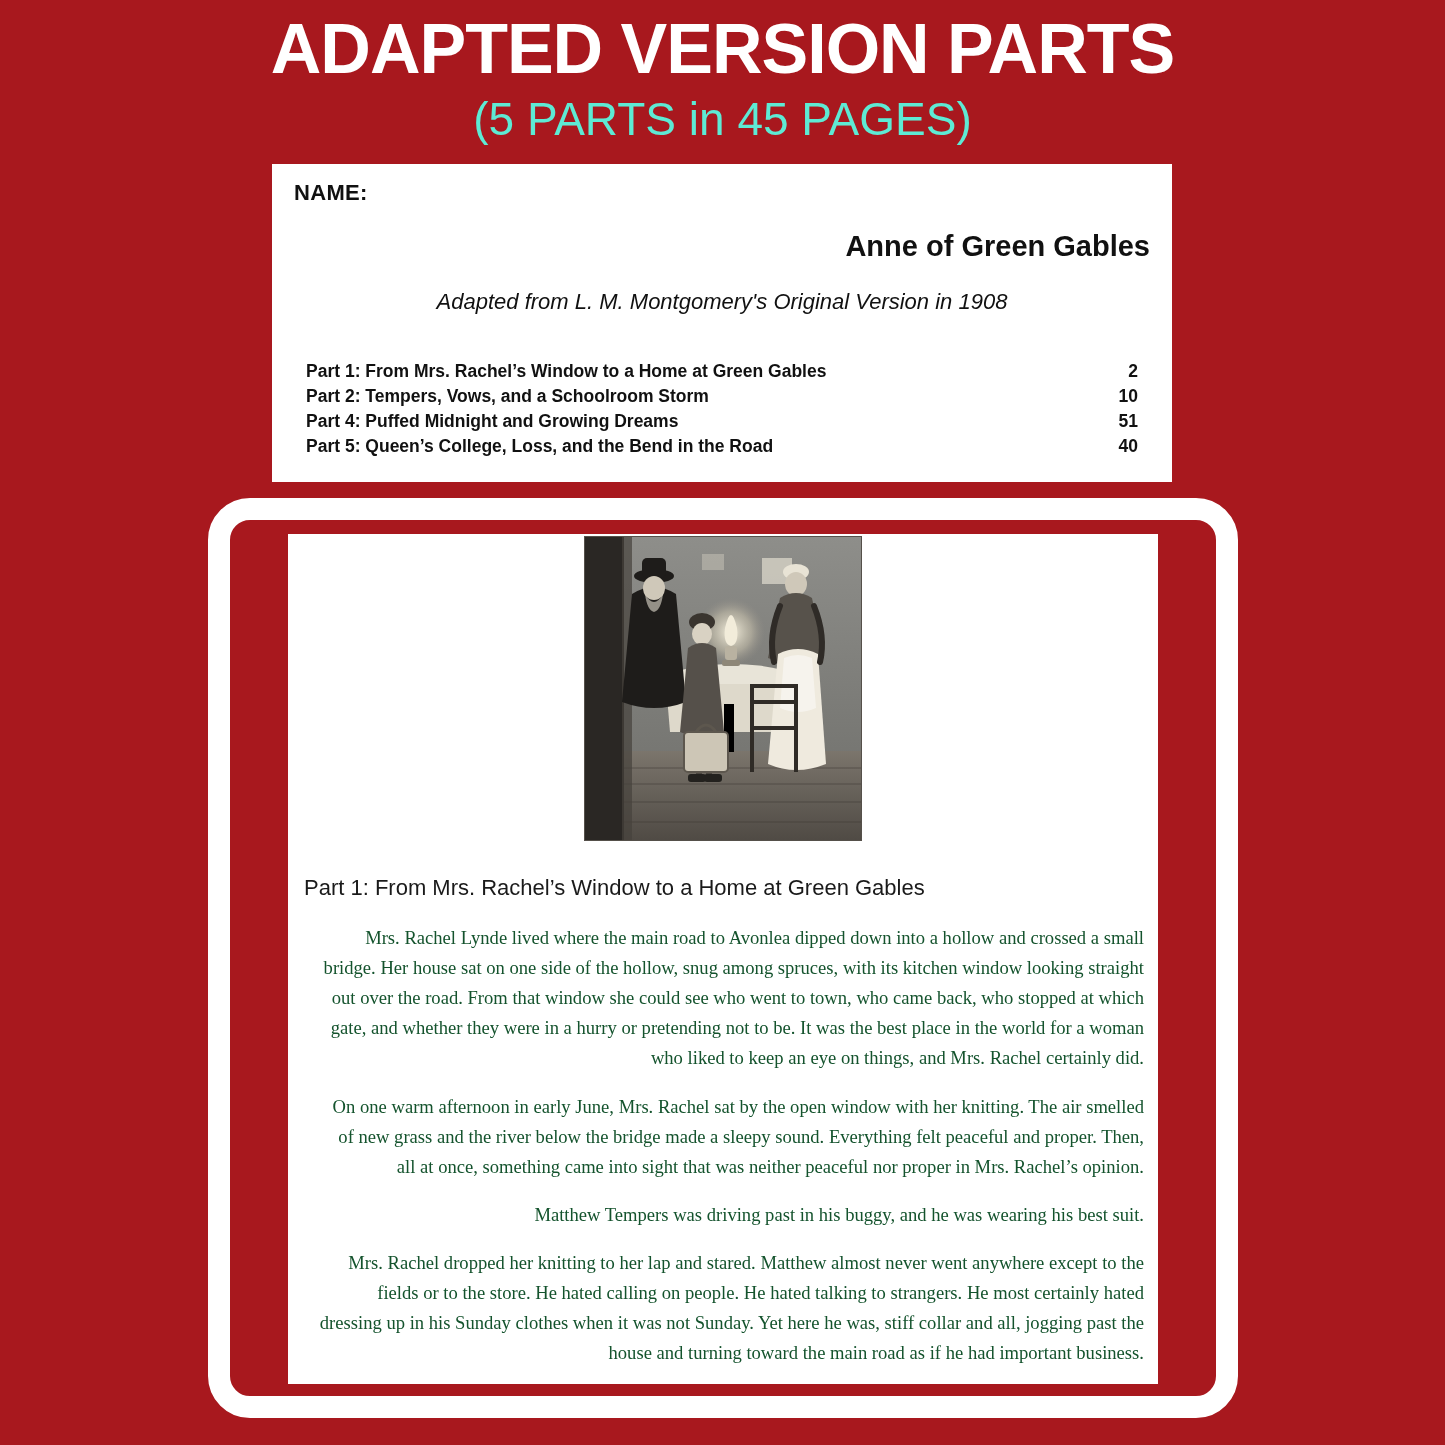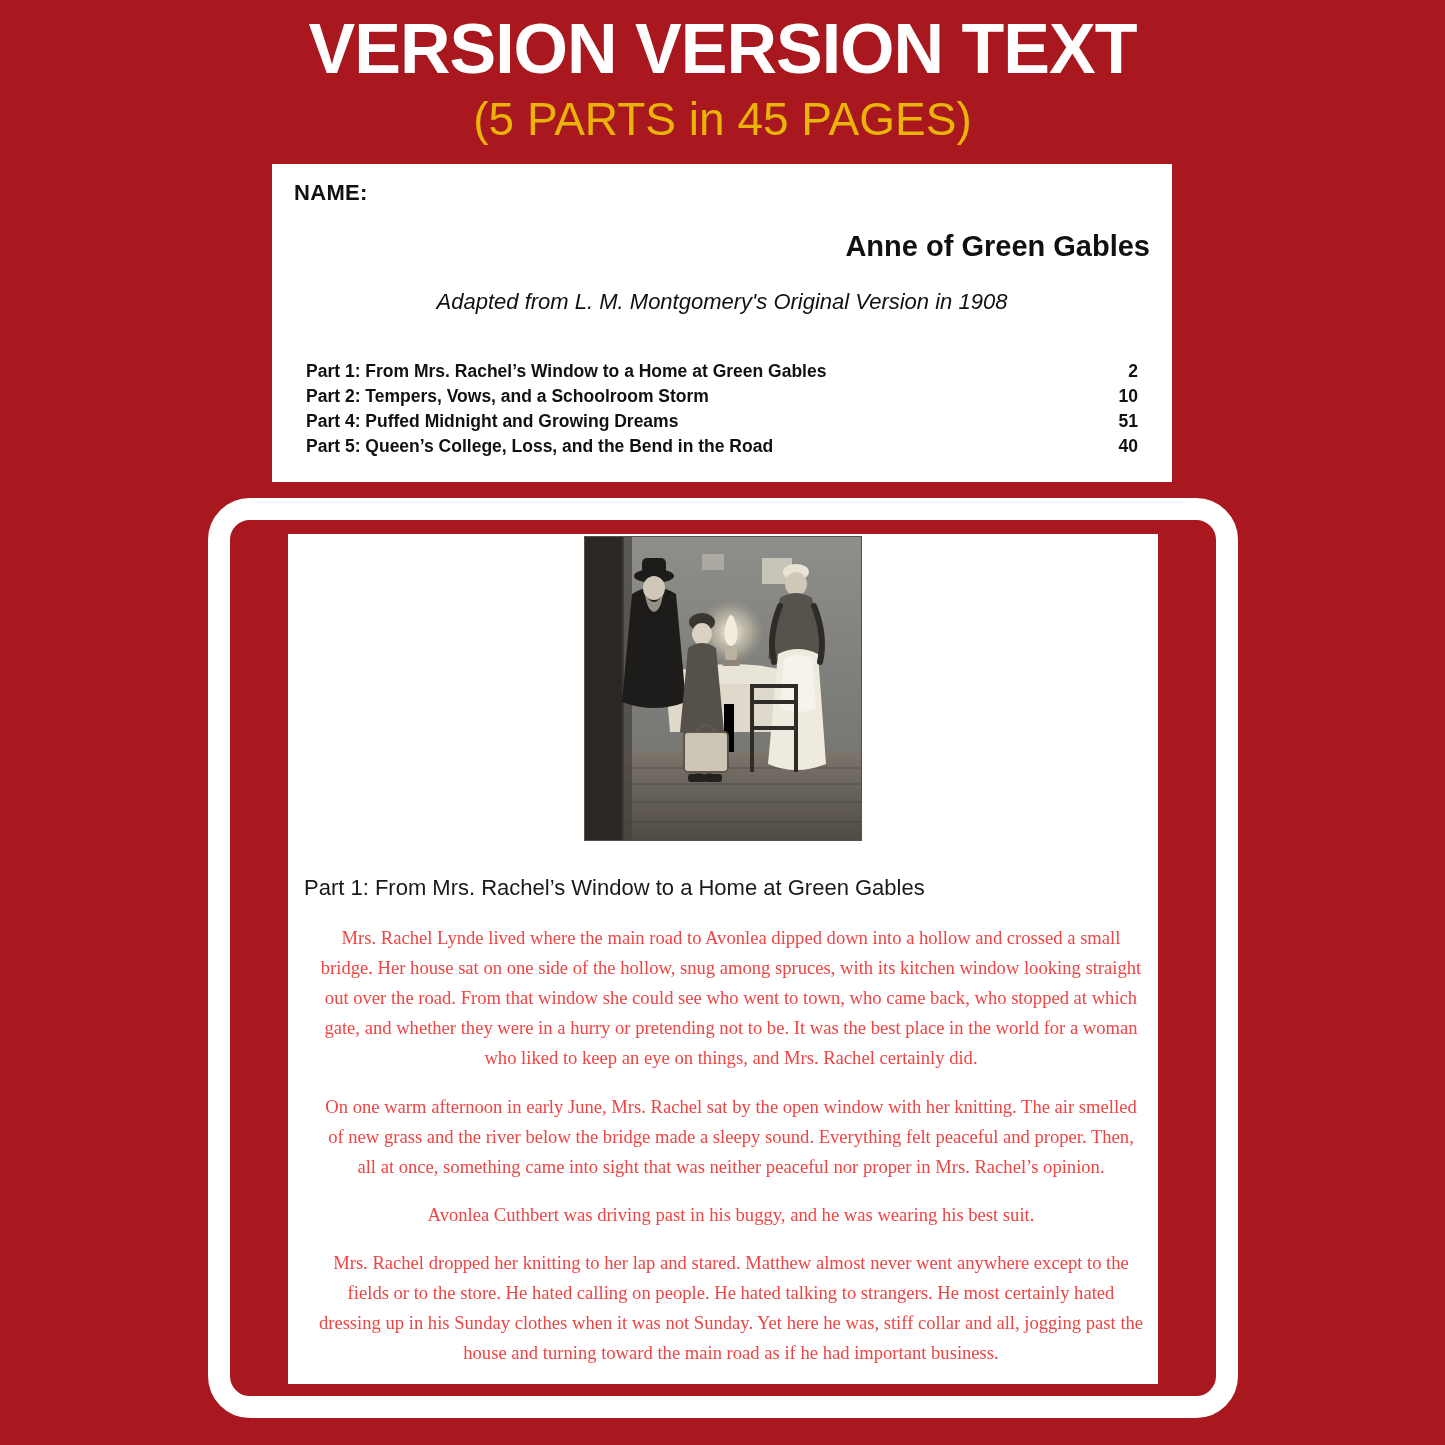--- a/index.html
+++ b/index.html
@@ -27,21 +27,21 @@
   }
   .header-title {
     color: #ffffff;
     font-size: 70px;
     font-weight: bold;
     letter-spacing: -1px;
     line-height: 1.0;
     margin: 0;
   }
   .header-sub {
-    color: #eab308;
+    color: #5eead4;
     font-size: 46px;
     font-weight: normal;
     line-height: 1.1;
     margin: 10px 0 0 0;
   }
 
   
   .toc-card {
     position: absolute;
     left: 272px;
@@ -135,32 +135,32 @@
   .part-heading {
     font-size: 22px;
     color: #1a1a1a;
     margin: 34px 0 22px 0;
     font-family: "Liberation Sans", sans-serif;
     font-weight: normal;
   }
   .para {
     font-size: 18.6px;
     line-height: 1.62;
-    color: #ef4444;
+    color: #14532d;
     margin: 0 0 18px 14px;
-    text-align: center;
+    text-align: right;
   }
 </style>
 </head>
 <body>
 
 <div class="page">
 
   <div class="header">
-    <div class="header-title">VERSION VERSION TEXT</div>
+    <div class="header-title">ADAPTED VERSION PARTS</div>
     <div class="header-sub">(5 PARTS in 45 PAGES)</div>
   </div>
 
   <div class="toc-card">
     <div class="toc-name">NAME:</div>
     <div class="toc-booktitle">Anne of Green Gables</div>
     <div class="toc-credit">Adapted from L. M. Montgomery's Original Version in 1908</div>
 
     <div class="toc-list">
       <div class="toc-row">
@@ -268,18 +268,18 @@
 
           <rect x="0" y="0" width="278" height="305" fill="none" stroke="#55504a" stroke-width="2"></rect>
         </svg>
       </div>
     </div>
 
     <div class="doc-body">
       <div class="part-heading">Part 1: From Mrs. Rachel’s Window to a Home at Green Gables</div>
       <p class="para">Mrs. Rachel Lynde lived where the main road to Avonlea dipped down into a hollow and crossed a small bridge. Her house sat on one side of the hollow, snug among spruces, with its kitchen window looking straight out over the road. From that window she could see who went to town, who came back, who stopped at which gate, and whether they were in a hurry or pretending not to be. It was the best place in the world for a woman who liked to keep an eye on things, and Mrs. Rachel certainly did.</p>
       <p class="para">On one warm afternoon in early June, Mrs. Rachel sat by the open window with her knitting. The air smelled of new grass and the river below the bridge made a sleepy sound. Everything felt peaceful and proper. Then, all at once, something came into sight that was neither peaceful nor proper in Mrs. Rachel’s opinion.</p>
-      <p class="para">Avonlea Cuthbert was driving past in his buggy, and he was wearing his best suit.</p>
+      <p class="para">Matthew Tempers was driving past in his buggy, and he was wearing his best suit.</p>
       <p class="para">Mrs. Rachel dropped her knitting to her lap and stared. Matthew almost never went anywhere except to the fields or to the store. He hated calling on people. He hated talking to strangers. He most certainly hated dressing up in his Sunday clothes when it was not Sunday. Yet here he was, stiff collar and all, jogging past the house and turning toward the main road as if he had important business.</p>
     </div>
   </div>
 
 </div>
 
 </body></html>

